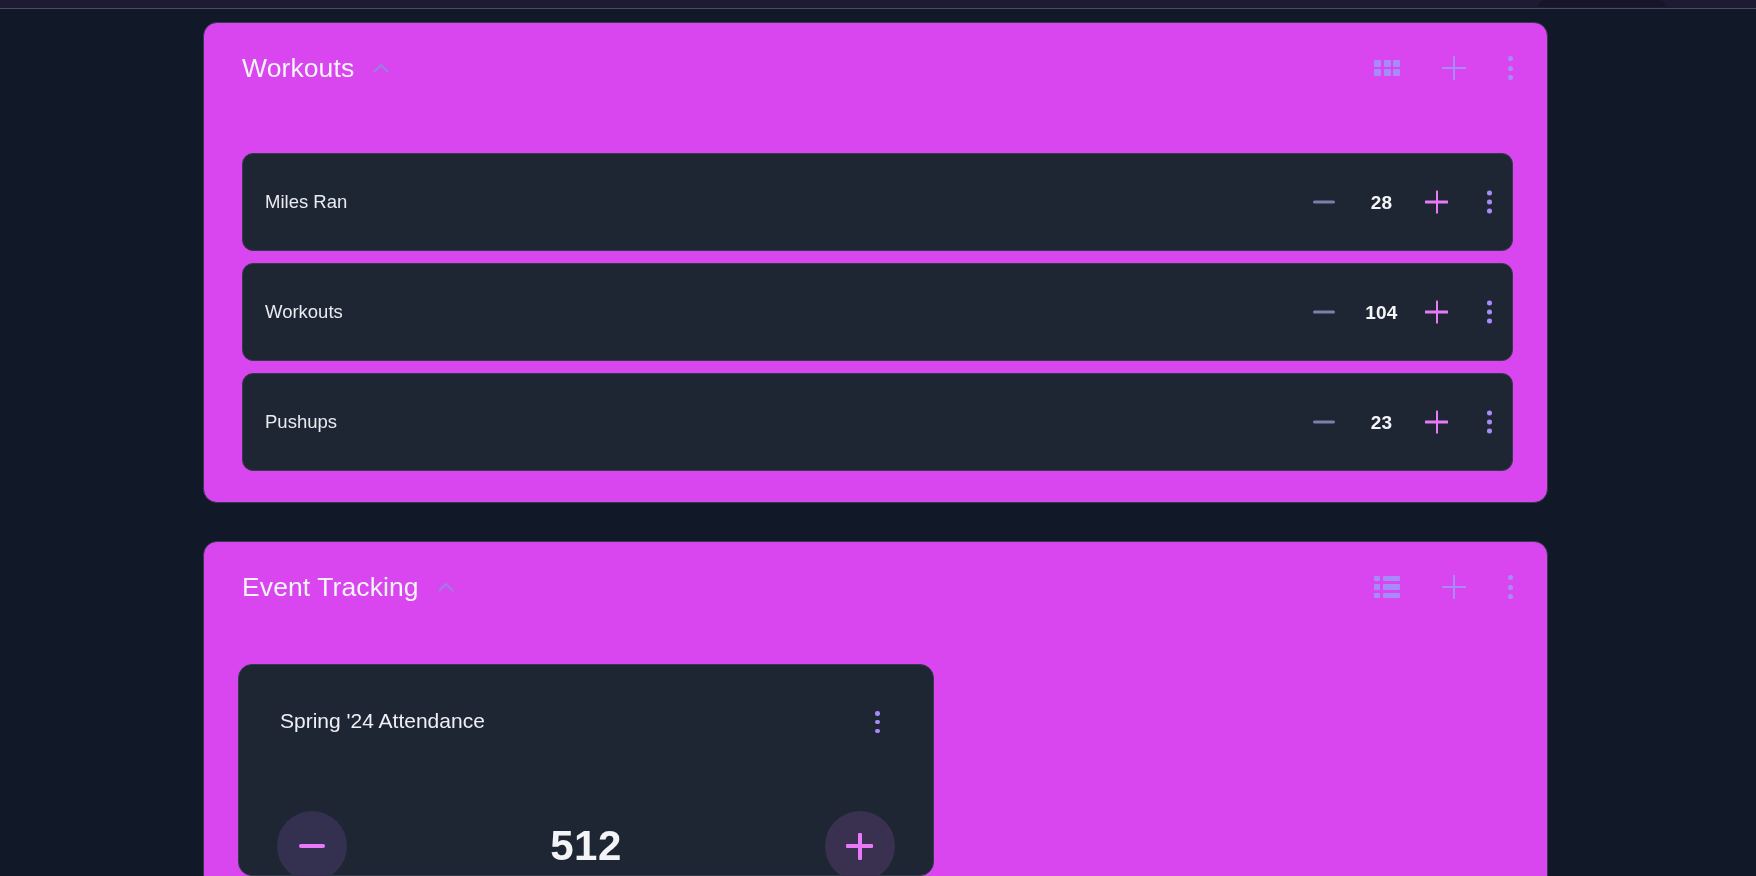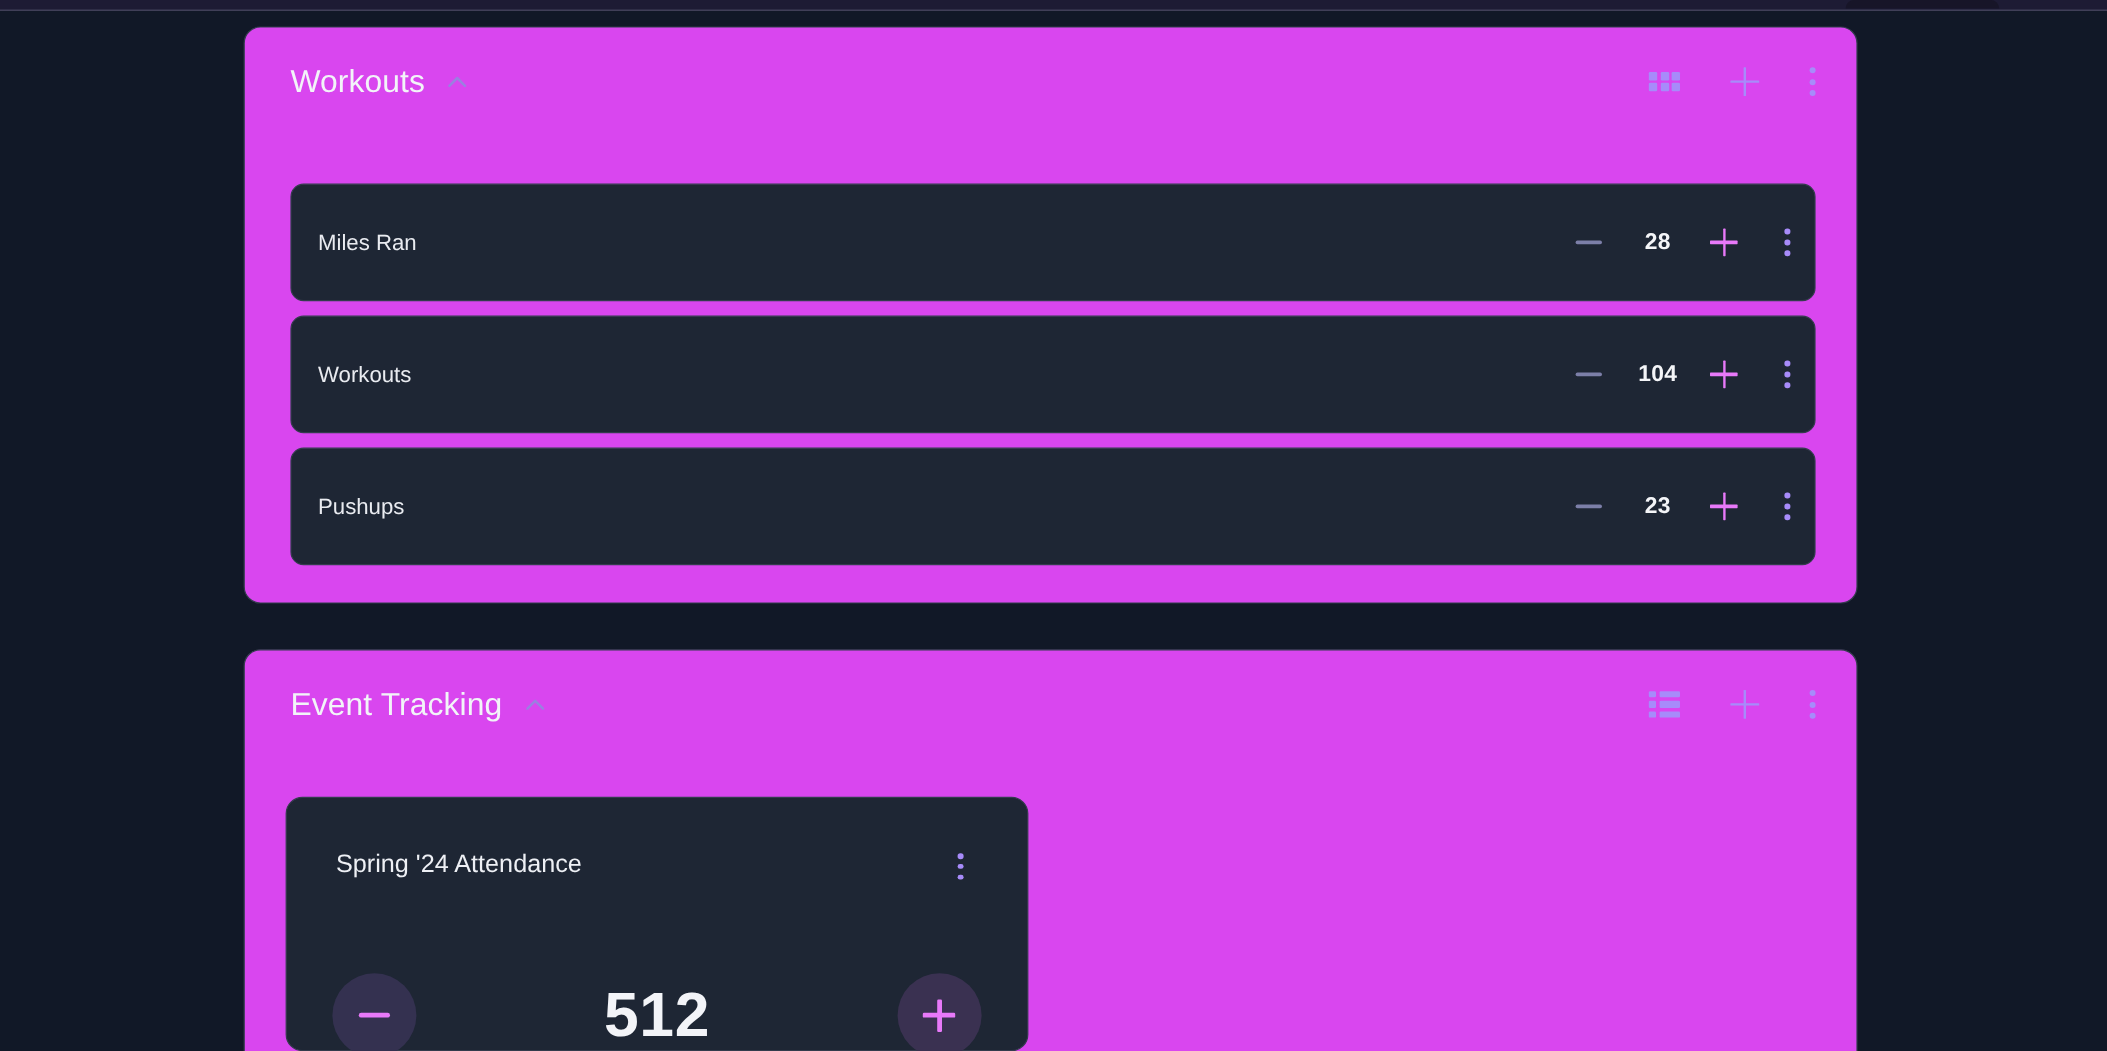--- a/index.html
+++ b/index.html
@@ -232,21 +232,21 @@
 
   
   .et-grid {
     position: absolute;
     left: 238px;
     top: 664px;
     display: flex;
     gap: 22px;
   }
   .et-tile {
-    width: 619px;
+    width: 696px;
     height: 212px;
     background: #1e2634;
     border: 1px solid #333c4d;
     border-radius: 14px;
     position: relative;
   }
   .et-tile-title {
     position: absolute;
     left: 41px;
     top: 44px;
@@ -292,21 +292,21 @@
   .circle-plus-glyph::after {
     content: "";
     position: absolute;
     background: #e879f9;
     border-radius: 1px;
   }
   .circle-plus-glyph::before { left: 0; top: 11.8px; width: 27px; height: 3.4px; }
   .circle-plus-glyph::after  { top: 0; left: 11.8px; height: 27px; width: 3.4px; }
 
   .et-value {
-    font-size: 52px;
+    font-size: 42px;
     font-weight: 700;
     color: #f3f4f8;
     letter-spacing: .5px;
     line-height: 1;
   }
 </style>
 </head>
 <body>
 
 <div id="topbar">

